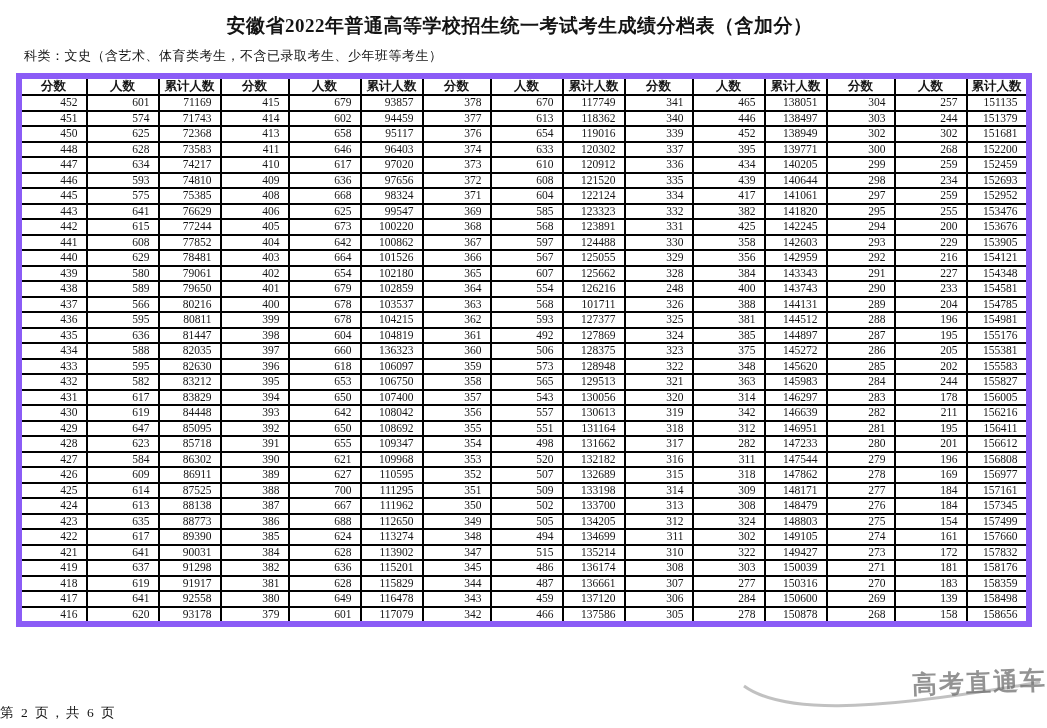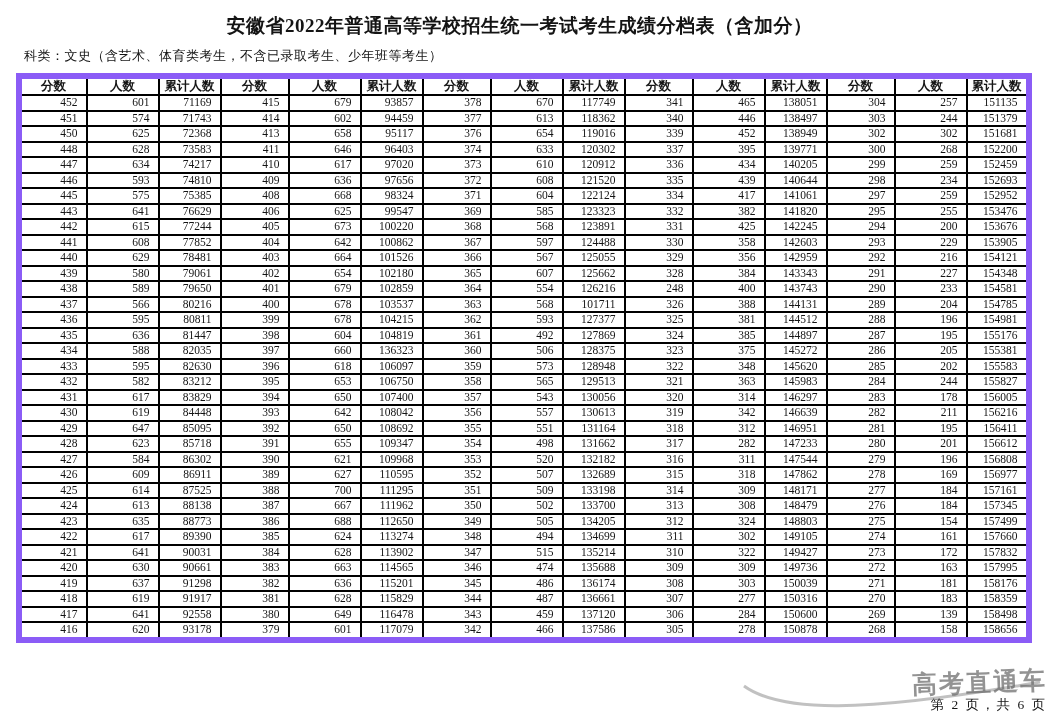--- a/index.html
+++ b/index.html
@@ -46,22 +46,22 @@
     border:2.5px solid #000;
     height:13.5px;
     line-height:13.5px;
     padding:0 8px 0 0;
     white-space:nowrap;
     overflow:hidden;
   }
   .page-footer{
     position:absolute;
     left:0;right:0;
-    bottom:14px;
-    text-align:right;
+    bottom:6px;
+    text-align:left;
     font-size:13.5px;
     letter-spacing:2px;
   }
   .watermark{
     position:absolute;
     top:666px;
     right:0px;
     z-index:5;
     white-space:nowrap;
     transform:rotate(-2deg);
@@ -632,37 +632,20 @@
           <td>515</td>
           <td>135214</td>
           <td>310</td>
           <td>322</td>
           <td>149427</td>
           <td>273</td>
           <td>172</td>
           <td>157832</td>
         </tr>
         <tr>
-          <td>420</td>
-          <td>630</td>
-          <td>90661</td>
-          <td>383</td>
-          <td>663</td>
-          <td>114565</td>
-          <td>346</td>
-          <td>474</td>
-          <td>135688</td>
-          <td>309</td>
-          <td>309</td>
-          <td>149736</td>
-          <td>272</td>
-          <td>163</td>
-          <td>157995</td>
-        </tr>
-        <tr>
           <td>419</td>
           <td>637</td>
           <td>91298</td>
           <td>382</td>
           <td>636</td>
           <td>115201</td>
           <td>345</td>
           <td>486</td>
           <td>136174</td>
           <td>308</td>

